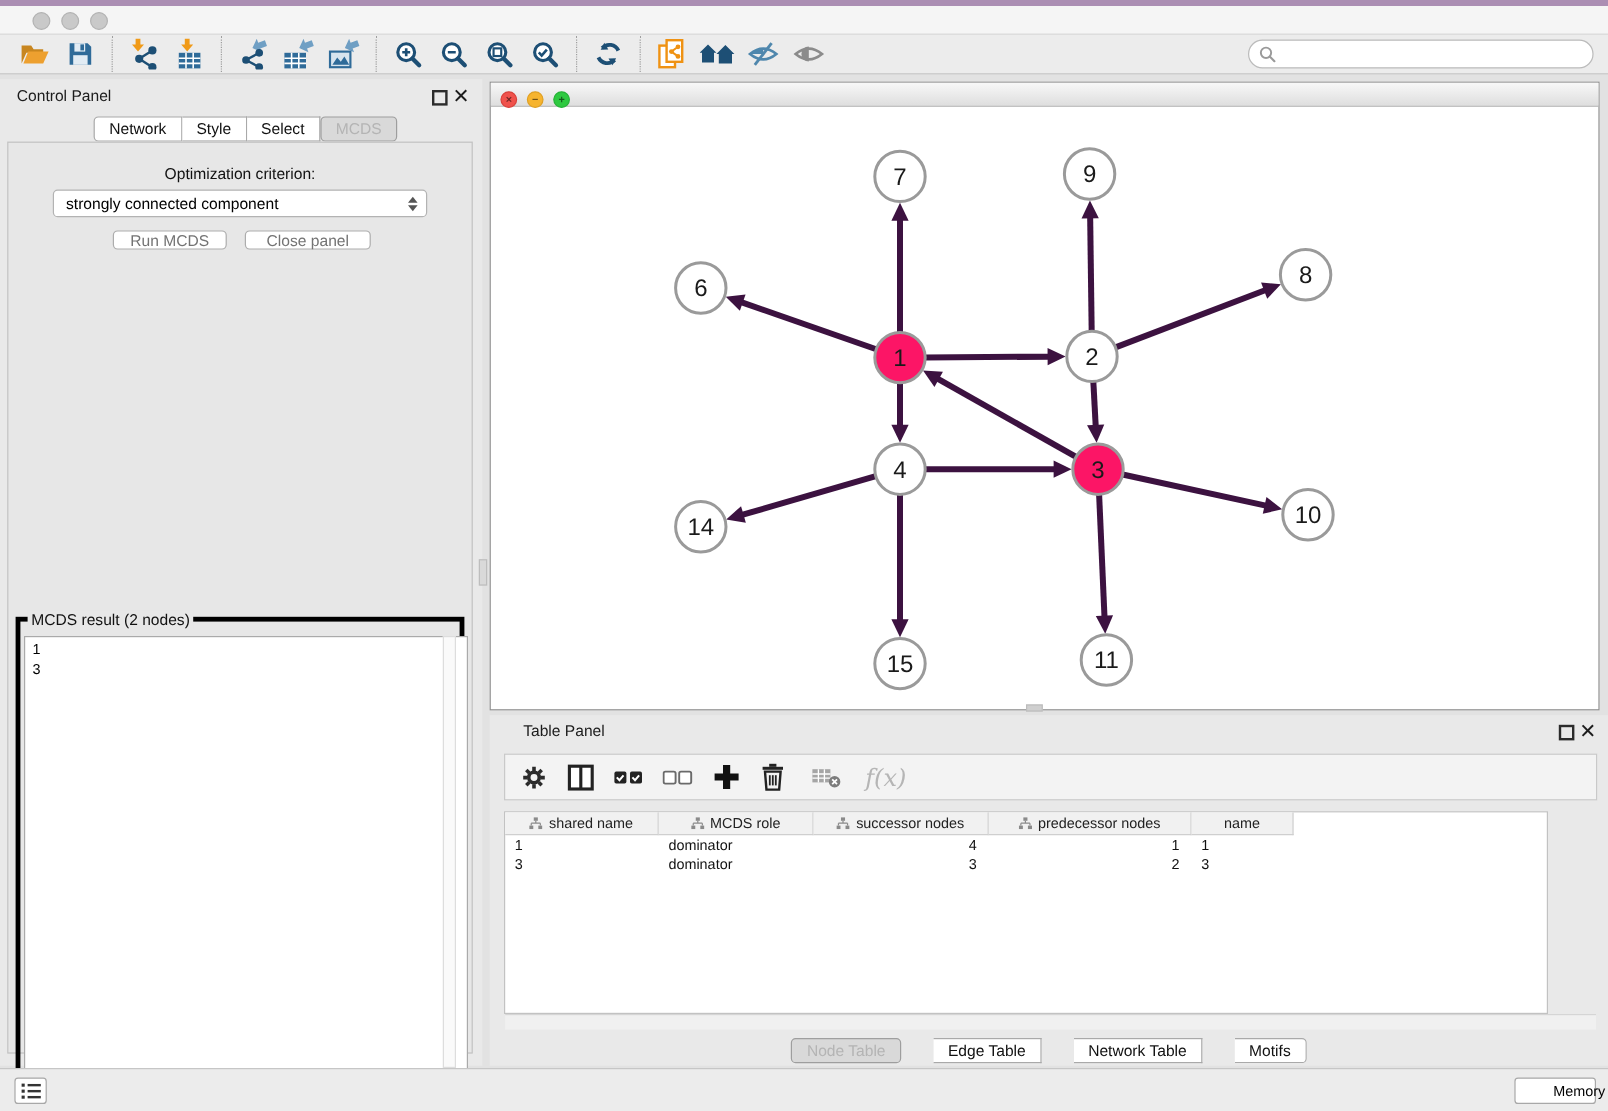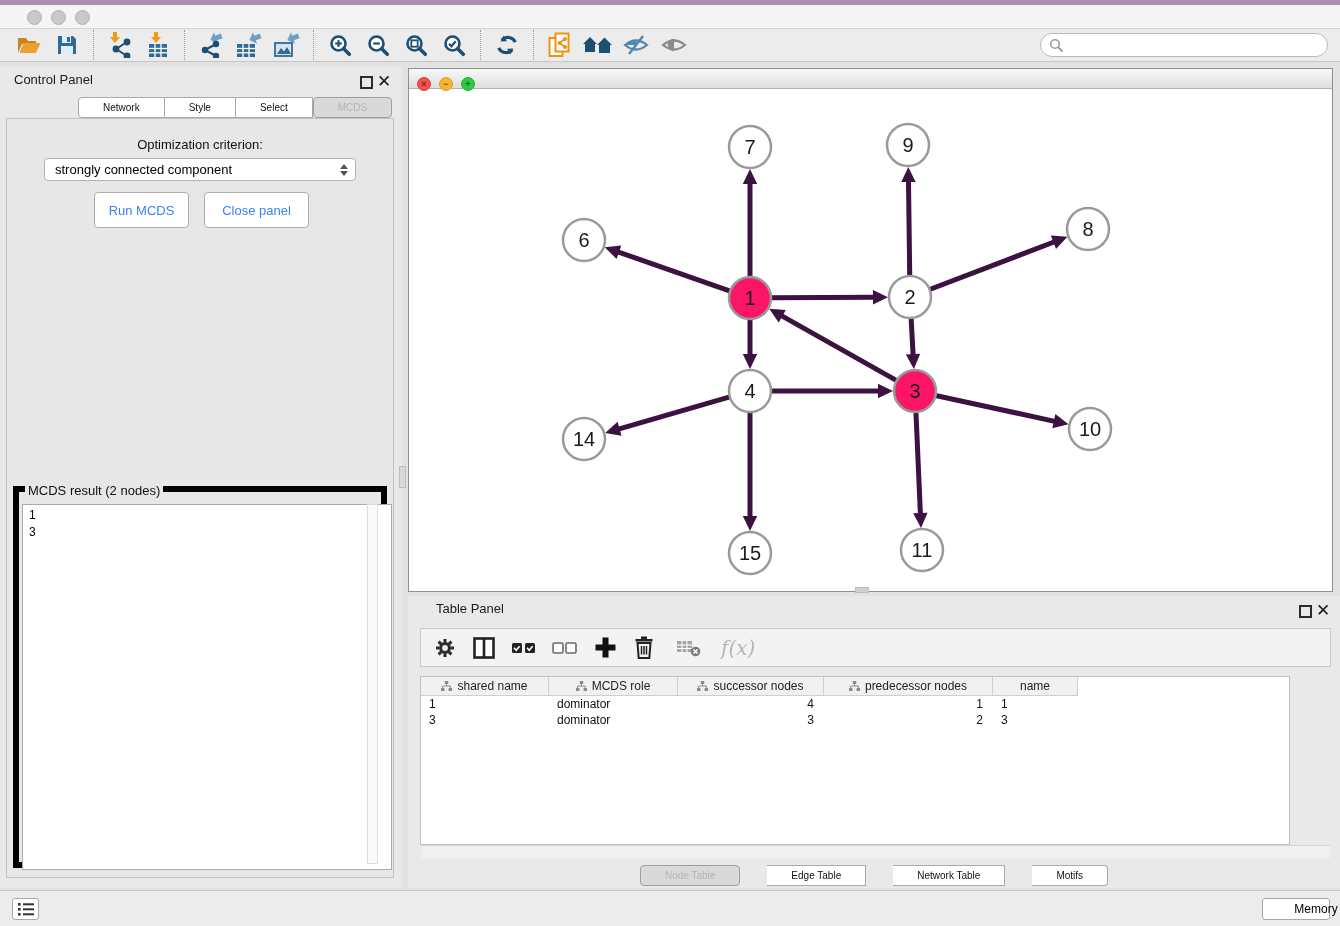--- a/index.html
+++ b/index.html
@@ -18,35 +18,35 @@
   .sep{width:0;height:30px;border-left:1px dotted #9e9e9e;margin:0 7px;flex:0 0 auto;}
   .search-wrap{position:absolute;right:12px;top:33px;width:288px;height:24px;background:#fff;border:1px solid #bbb;
                border-radius:12px;display:flex;align-items:center;padding-left:8px;box-sizing:border-box;}
   .search-input{border:none;outline:none;flex:1;font-size:12px;background:transparent;height:18px;}
   
   .cp{left:0;top:66px;width:402px;height:822px;background:#e9e9e9;}
   .panel-title{font-size:13px;color:#1c1c1c;}
   .float-icon{width:9px;height:9px;border:2px solid #2b2b2b;display:inline-block;}
   .close-icon{font-size:17px;font-weight:bold;color:#1c1c1c;line-height:12px;}
   .seg-tabs{display:flex;}
-  .seg-tab{height:19px;line-height:19px;font-size:10px;padding:0 24px;background:#fff;border:1px solid #a9a9a9;
+  .seg-tab{height:19px;line-height:19px;font-size:13px;padding:0 12px;background:#fff;border:1px solid #a9a9a9;
            border-left:none;color:#111;white-space:nowrap;}
   .seg-tab:first-child{border-left:1px solid #a9a9a9;border-radius:4px 0 0 4px;}
   .seg-tab:last-child{border-radius:0 4px 4px 0;}
   .seg-tab.sel{background:#d9d9d9;color:#b4b4b4;border:1px solid #9e9e9e;border-radius:4px;}
   .cp-body{left:6px;top:118px;width:388px;height:760px;background:#e7e7e7;border:1px solid #c2c2c2;box-sizing:border-box;}
   .opt-label{left:6px;top:137px;width:388px;text-align:center;font-size:13px;color:#111;}
   .dropdown{left:44px;top:158px;width:312px;height:23px;background:#fff;border:1px solid #b3b3b3;border-radius:4px;
             display:flex;align-items:center;font-size:13px;padding-left:10px;box-sizing:border-box;}
   .stepper{margin-left:auto;margin-right:7px;display:flex;flex-direction:column;gap:2px;}
   .tri-up{width:0;height:0;border-left:4px solid transparent;border-right:4px solid transparent;border-bottom:5px solid #555;}
   .tri-dn{width:0;height:0;border-left:4px solid transparent;border-right:4px solid transparent;border-top:5px solid #555;}
-  .btn{height:36px;background:#fff;border:1px solid #adadad;border-radius:4px;font-size:13px;color:#3b82f6;
+  .btn{height:16px;background:#fff;border:1px solid #adadad;border-radius:4px;font-size:13px;color:#737373;
        display:flex;align-items:center;justify-content:center;box-sizing:border-box;}
-  .groupbox{left:13px;top:486px;width:374px;height:382px;border:6px solid #000000;box-sizing:border-box;}
+  .groupbox{left:13px;top:514px;width:374px;height:382px;border:4px solid #000000;box-sizing:border-box;}
   .group-legend{position:absolute;left:6px;top:-9px;background:#e7e7e7;padding:0 3px;font-size:13px;color:#111;}
   .result-area{position:absolute;left:3px;top:12px;width:356px;height:360px;background:#fff;border:1px solid #aaa;
                font-size:12px;line-height:17px;padding:2px 6px;overflow:hidden;}
   .result-scroll{position:absolute;right:3px;top:12px;width:11px;height:360px;background:#fafafa;border:1px solid #ddd;box-sizing:border-box;}
   
   .netwin{left:408px;top:68px;width:925px;height:524px;background:#fff;border:1px solid #8f8f8f;box-sizing:border-box;}
   .netwin-titlebar{left:0;top:0;width:923px;height:19px;background:linear-gradient(#f8f8f8,#dedede);border-bottom:1px solid #b3b3b3;}
   .tl{width:12px;height:12px;border-radius:50%;display:inline-block;margin-right:8px;text-align:center;
       font-size:9px;font-weight:bold;line-height:12px;color:rgba(0,0,0,0.55);}
   .netwin-title{position:absolute;left:0;top:2px;width:100%;text-align:center;font-size:13px;color:#111;}

